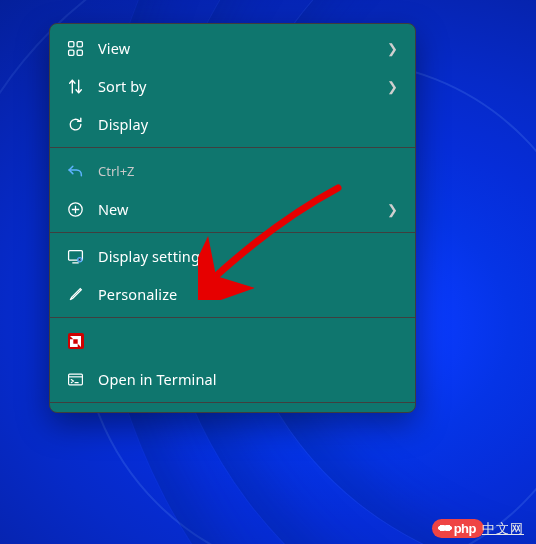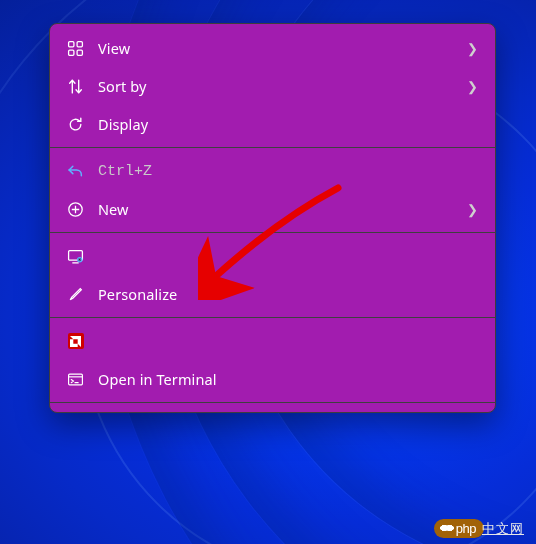--- a/index.html
+++ b/index.html
@@ -19,66 +19,66 @@
     .r4 { width:1100px;height:1100px;left:-210px;top:-230px; border-width:2px; border-color:rgba(120,170,255,0.10);}
     .arc { position:absolute; border-radius:50%; border:1px solid rgba(90,140,255,0.12);
            box-shadow: inset 20px -20px 40px rgba(0,30,120,0.25); }
     .a1 { width:700px;height:700px; right:-390px; top:-120px; transform:rotate(10deg); }
     .a2 { width:900px;height:900px; right:-520px; top:-220px; transform:rotate(8deg); border-color:rgba(90,140,255,0.08);}
     .a3 { width:1200px;height:1200px; right:-760px; top:-380px; transform:rotate(6deg); border-color:rgba(90,140,255,0.06);}
 
     .context-menu {
       position: absolute;
       left: 49px; top: 23px;
-      width: 447px;
-      background: #a21caf;
+      width: 367px;
+      background: #0f766e;
       border: 1px solid #3d3d3d;
       border-radius: 8px;
       padding: 5px;
       box-shadow: 0 12px 32px rgba(0,0,0,0.4);
       color: #ffffff;
       font-size: 14.5px;
     }
     .menu-item {
       display: flex;
       align-items: center;
       height: 38px;
       padding: 0 12px;
       border-radius: 4px;
       gap: 14px;
       cursor: default;
     }
     .icon-slot { width: 17px; height: 17px; flex-shrink: 0; display:flex; align-items:center; justify-content:center; }
     .icon-slot svg { width: 17px; height: 17px; display:block; }
     .label { flex: 1; letter-spacing: 0.1px; }
-    .accel { color: #c9c9c9; font-size: 15px; font-family: Liberation Mono, monospace; }
+    .accel { color: #c9c9c9; font-size: 13px; }
     .chev { color: #cfcfcf; font-size: 13px; width:12px; text-align:right; }
     .separator { height: 1px; background: #3f3f3f; margin: 4px -5px; }
     .amd-box { width:16px; height:16px; background:#d00000; display:flex; align-items:center; justify-content:center; border-radius:2px;}
     .amd-box svg { width:11px;height:11px; }
     .arrow-annot {
       position: absolute;
       left: 198px; top: 180px;
       width: 150px; height: 120px;
       pointer-events: none;
     }
     .watermark {
       position: absolute;
       right: 12px; bottom: 6px;
       display: flex; align-items: center; gap: 2px;
       font-size: 13.5px;
       color: #fff;
       font-weight: 500;
     }
     .wm-bubble {
-      background: #a16207;
+      background: #ef4444;
       border-radius: 10px;
       padding: 2px 8px 2px 6px;
       font-family: "Segoe UI", sans-serif;
-      font-weight: 400;
+      font-weight: 700;
       font-size: 13px;
       letter-spacing: -0.5px;
     }
     .wm-tail { color: #e8e8e8; font-size:13px; letter-spacing:1px; margin-left:-4px;text-decoration:underline;}
     .wm-bubble::before { content:""; display:inline-block; width:14px; height:10px;
       background: radial-gradient(ellipse at 30% 30%, #fff 0%, #fff 30%, transparent 31%),
                   radial-gradient(ellipse at 70% 30%, #fff 0%, #fff 30%, transparent 31%);
       vertical-align:middle; margin-right:2px;}
   </style>
 </head>
@@ -155,20 +155,21 @@
 
   <div class="menu-item">
     <span class="icon-slot">
       <svg viewBox="0 0 16 16" stroke="#fff" stroke-width="1.2" fill="none">
         <rect x="1.5" y="2.5" width="13" height="9" rx="1"></rect>
           <path d="M5 14h6"></path>
         <circle cx="12" cy="11" r="2" fill="#2c2c2c" stroke="#5eb3ff"></circle>
         <path d="M12 9.8v.5M12 11.7v.5M10.8 11h.5M12.7 11h.5" stroke="#5eb3ff"></path>
       </svg>
     </span>
+    <span class="label">Display settings</span>
   </div>
 
   <div class="menu-item">
     <span class="icon-slot">
       <svg viewBox="0 0 16 16" stroke="#fff" stroke-width="1.2" fill="none" stroke-linecap="round">
         <path d="M12.5 2.5l1 1-8 8-2.5 1.5 1.5-2.5z"></path>
       </svg>
     </span>
     <span class="label">Personalize</span>
   </div>

